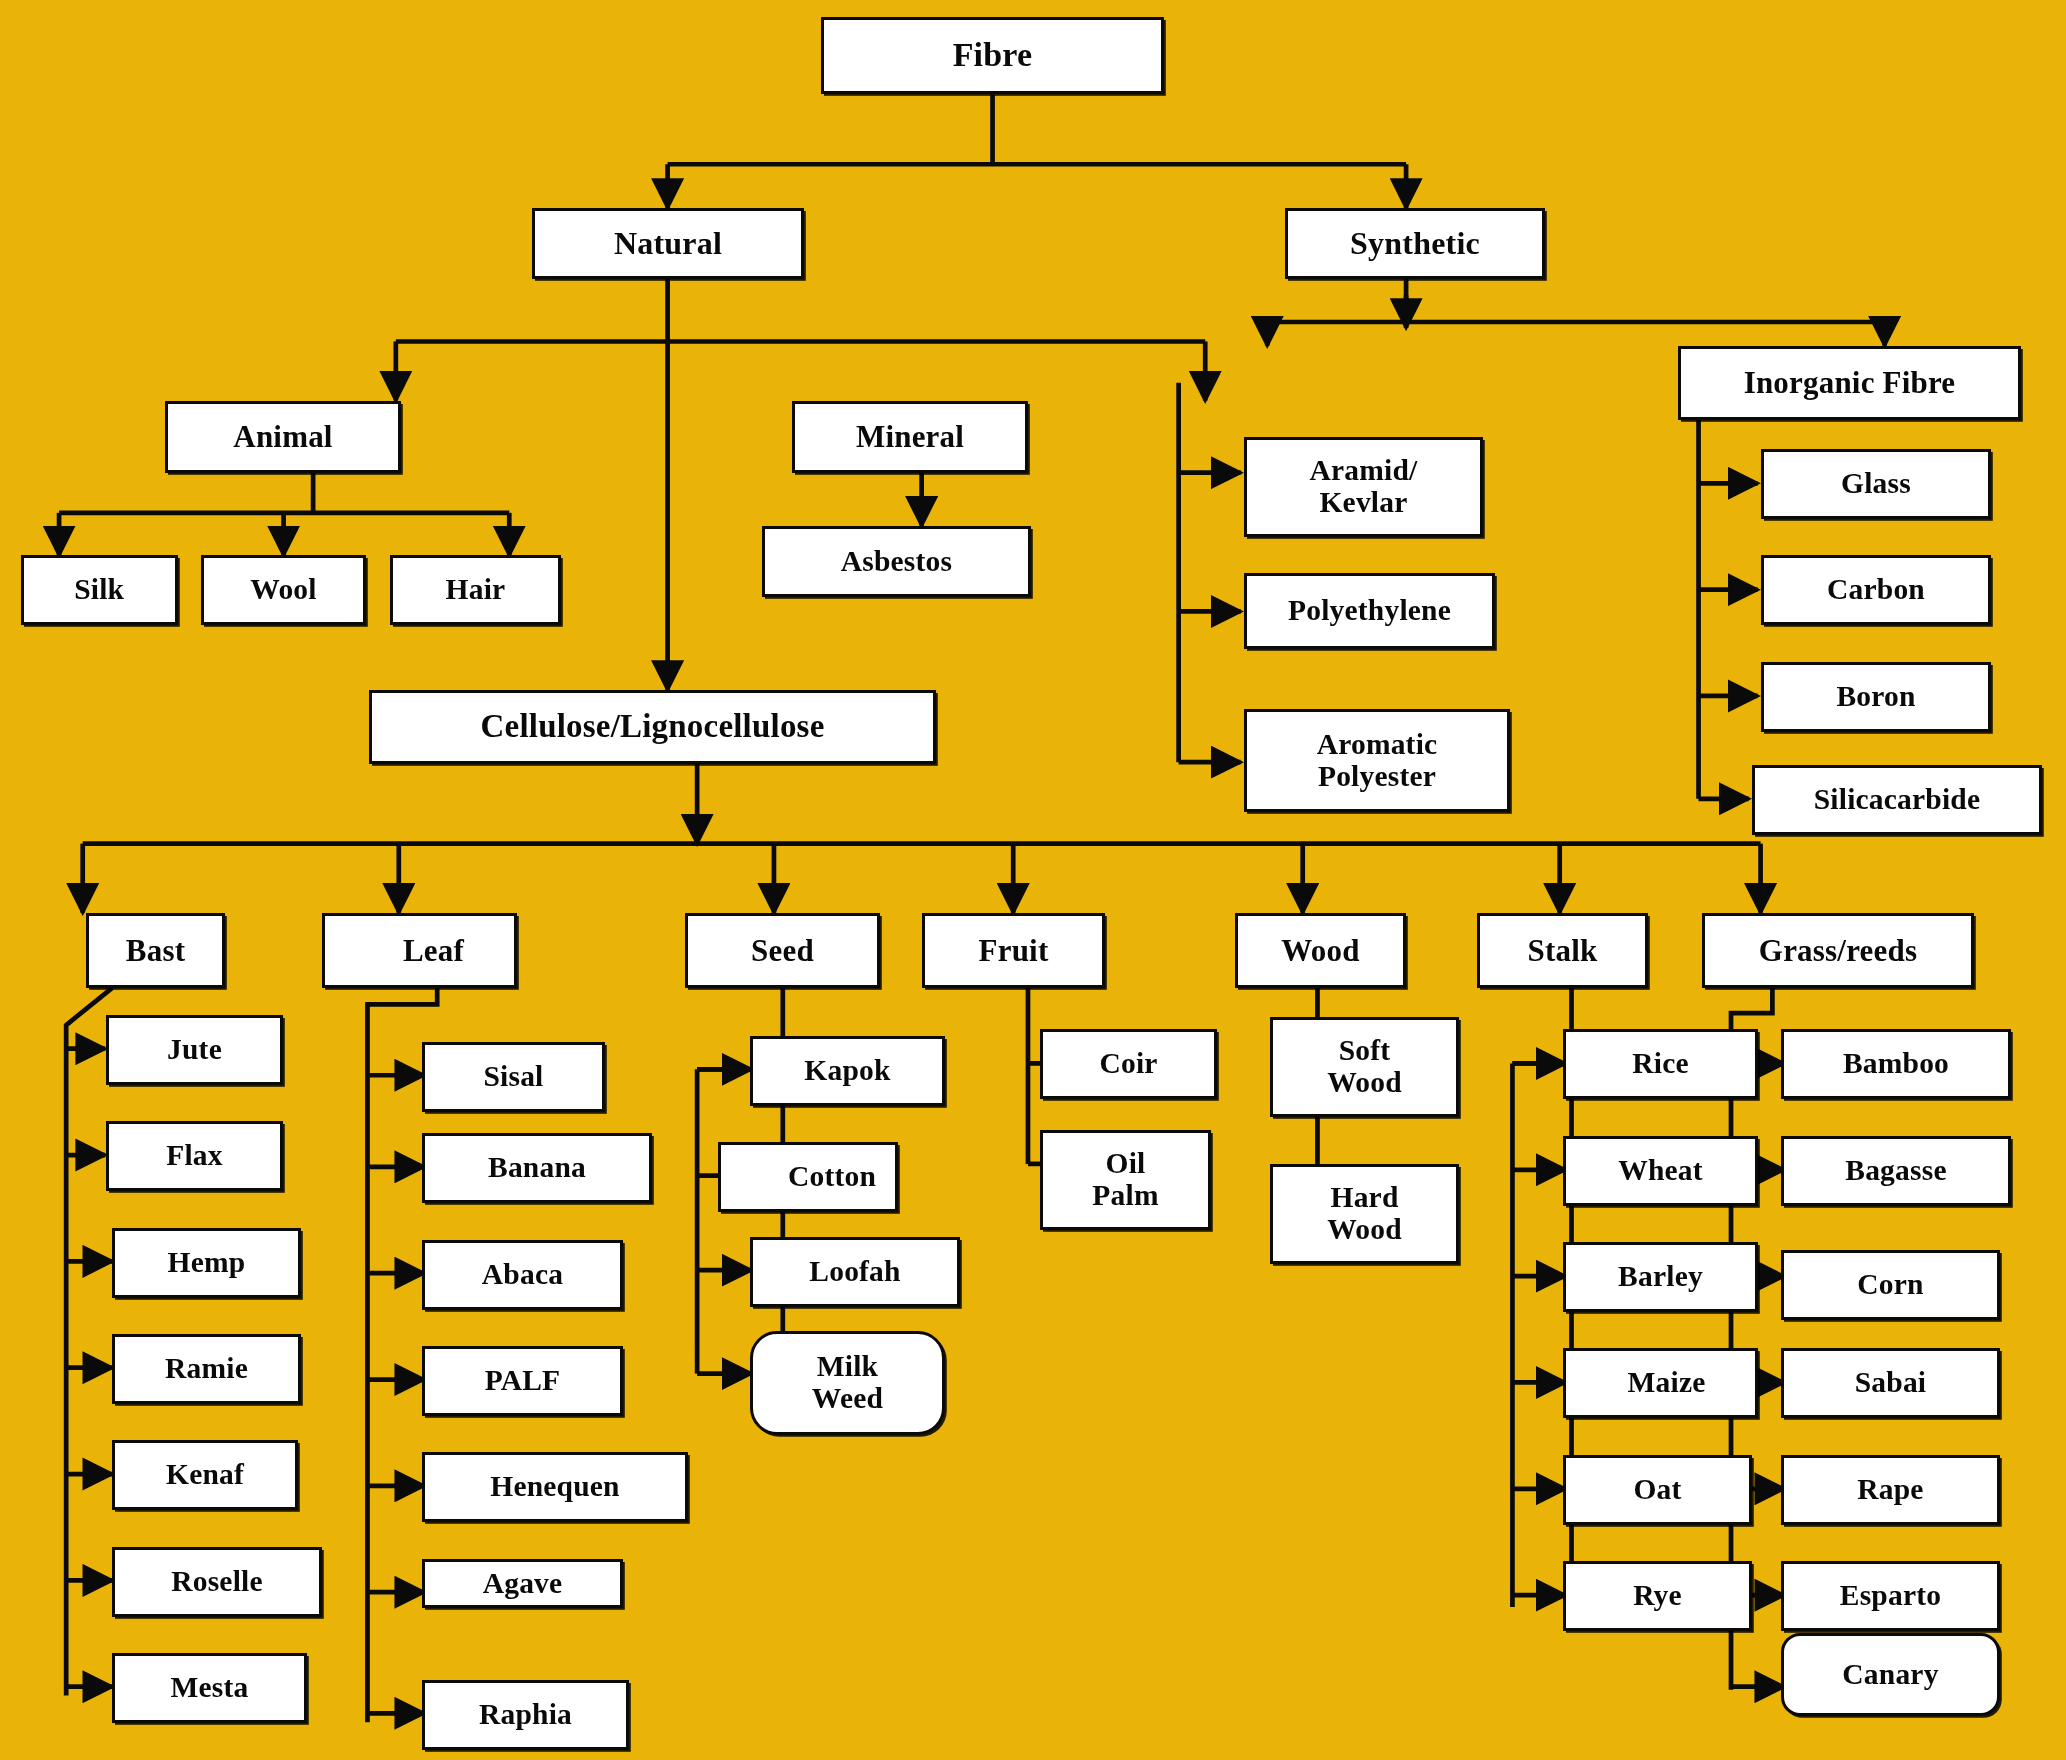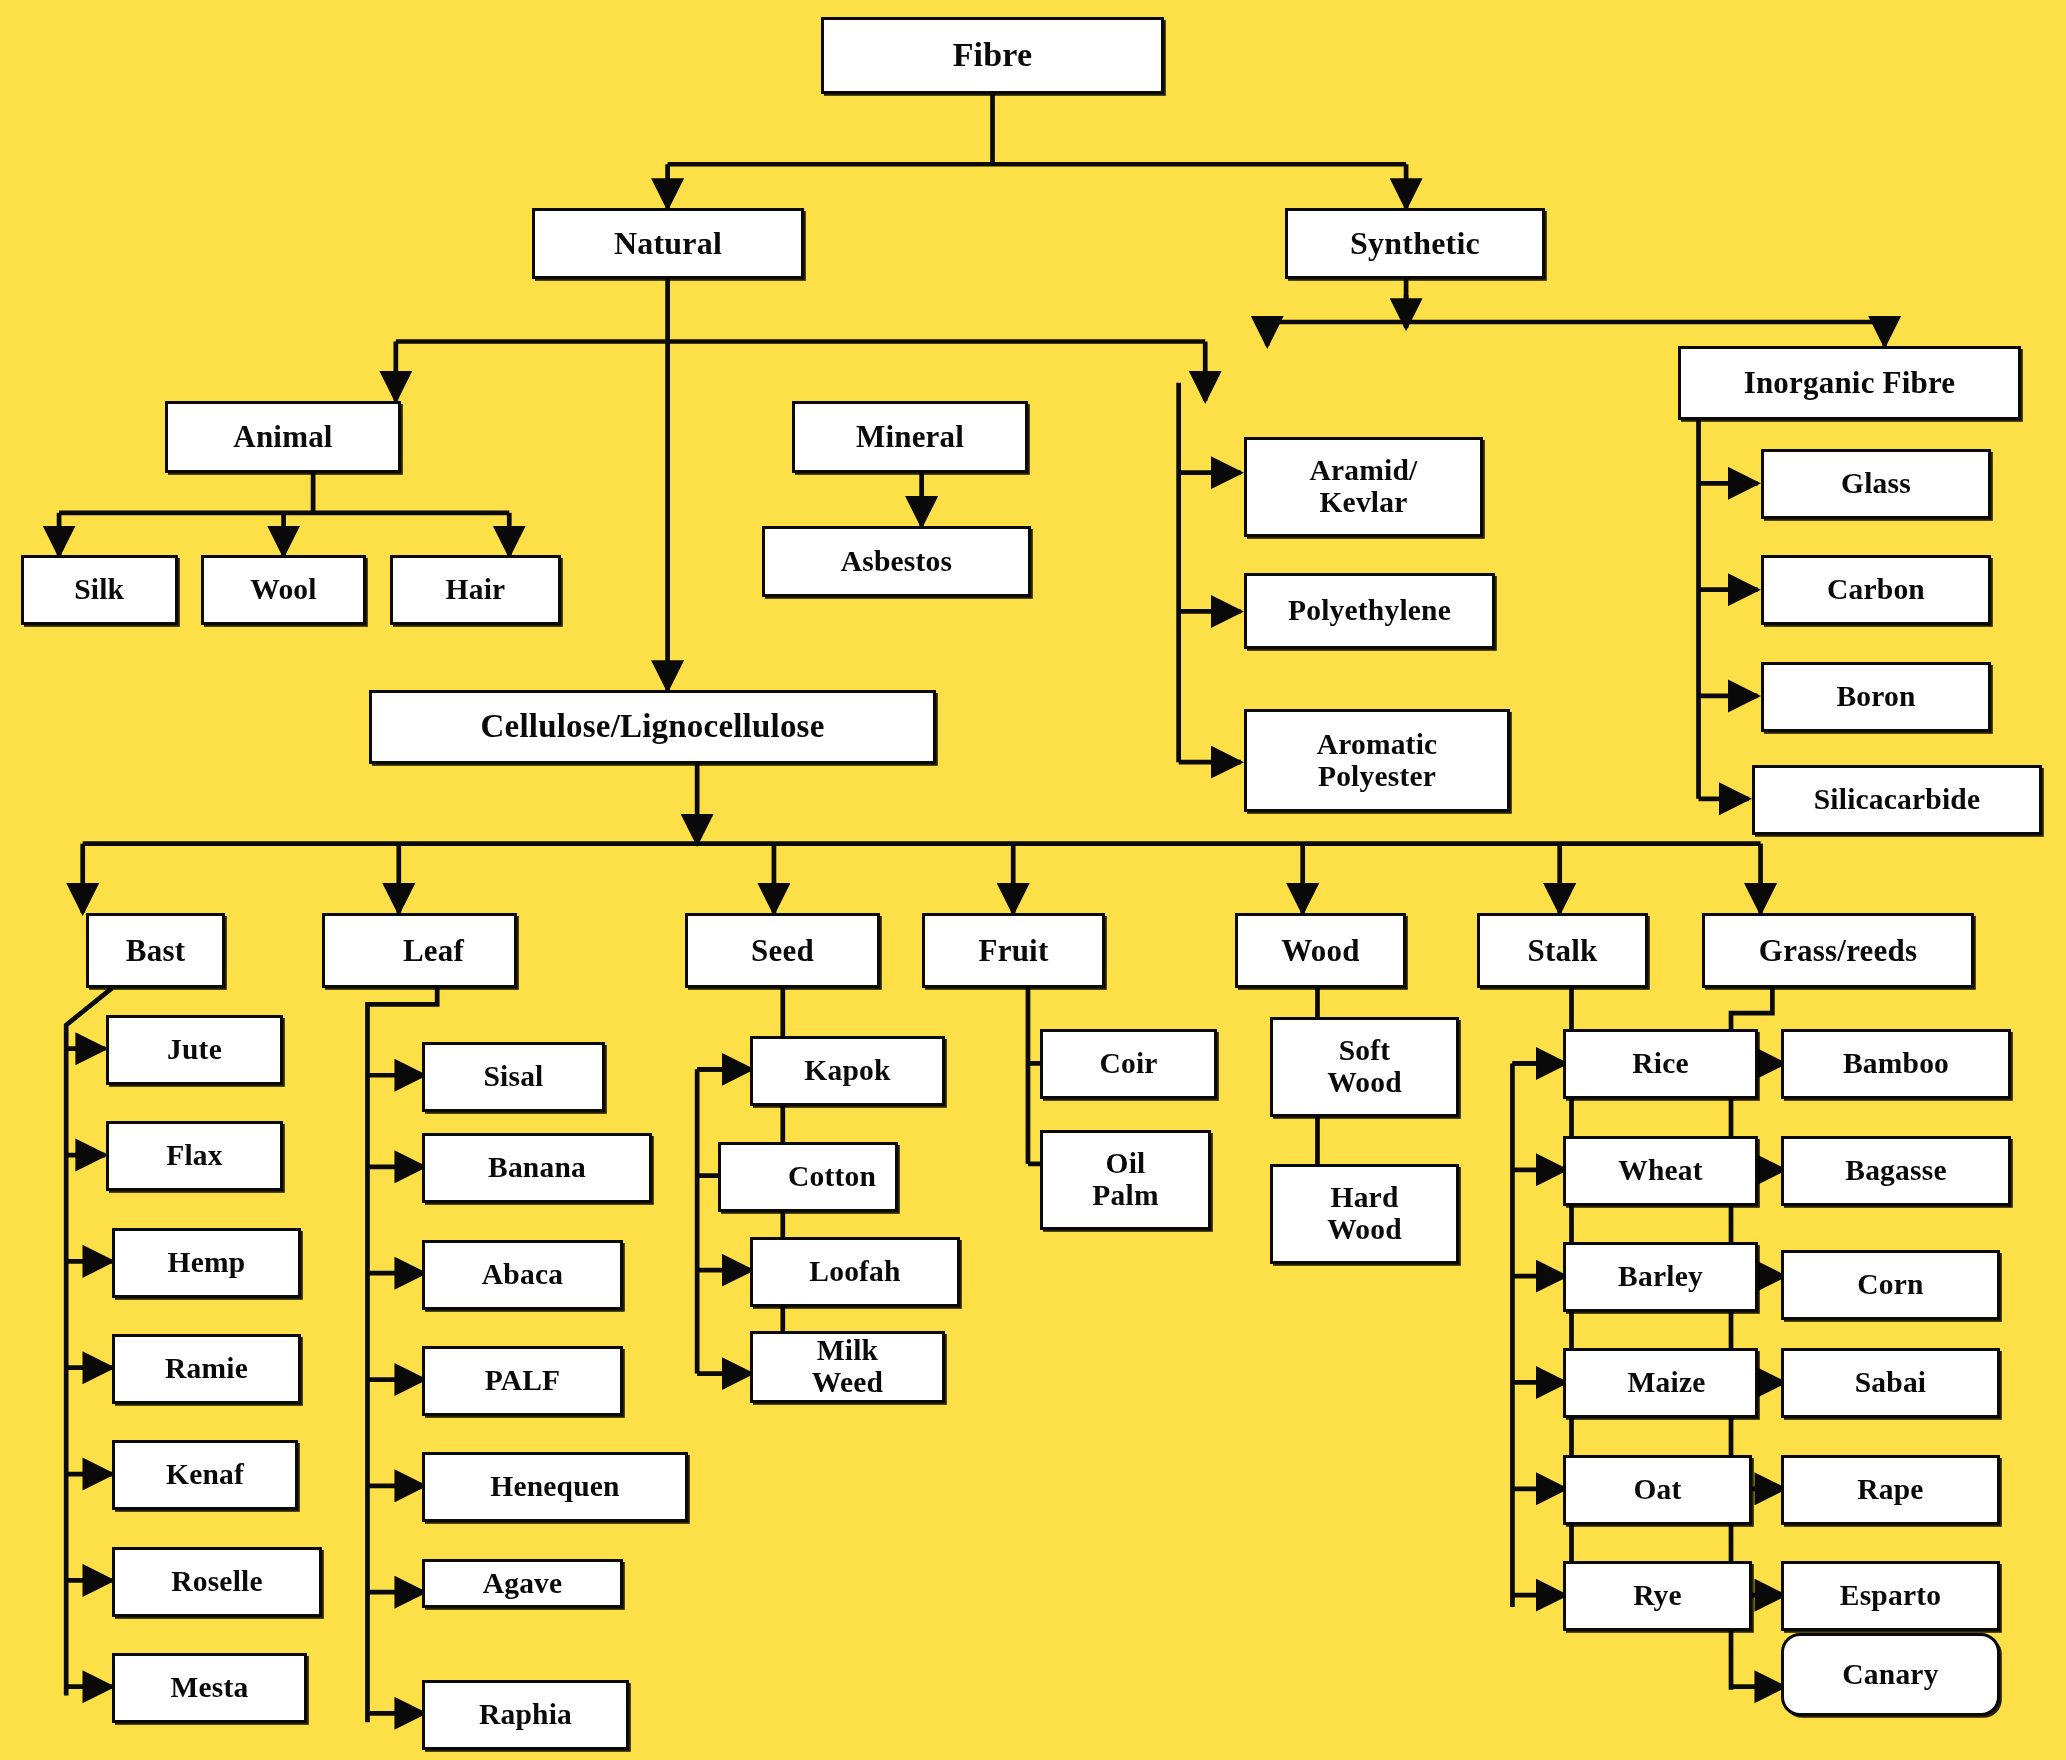--- a/index.html
+++ b/index.html
@@ -1,17 +1,17 @@
 <!DOCTYPE html>
 <html style="font-size:9.5px"><head>
 <meta charset="utf-8">
 <style>
   html,body{margin:0;padding:0;background:#ffffff;}
   body{font-family:"Liberation Serif", serif;}
-  #stage{position:relative;width:2066px;height:1760px;background:#fde047;overflow:hidden;text-decoration:underline;}
+  #stage{position:relative;width:2066px;height:1760px;background:#eab308;overflow:hidden;text-decoration:underline;}
   svg#wires{position:absolute;left:0;top:0;width:2066px;height:1760px;}
   .node{
     position:absolute;
     box-sizing:border-box;
     border:3px solid #0a0a0a;
     background:#ffffff;
     display:flex;
     align-items:center;
     justify-content:center;
     text-align:center;
@@ -194,21 +194,21 @@
   <div class="node leafbox" style="left:422px;top:1133px;width:230px;height:70px;">Banana</div>
   <div class="node leafbox" style="left:422px;top:1240px;width:201px;height:70px;">Abaca</div>
   <div class="node leafbox" style="left:422px;top:1346px;width:201px;height:70px;">PALF</div>
   <div class="node leafbox" style="left:422px;top:1452px;width:266px;height:70px;">Henequen</div>
   <div class="node leafbox" style="left:422px;top:1559px;width:201px;height:49px;">Agave</div>
   <div class="node leafbox" style="left:422px;top:1680px;width:207px;height:70px;">Raphia</div>
 
   <div class="node leafbox" style="left:750px;top:1036px;width:195px;height:70px;">Kapok</div>
   <div class="node leafbox" style="left:718px;top:1142px;width:180px;height:70px;padding-left:48px;">Cotton</div>
   <div class="node leafbox" style="left:750px;top:1237px;width:210px;height:70px;">Loofah</div>
-  <div class="node leafbox" style="left:750px;top:1331px;width:195px;height:72px;">Milk
+  <div class="node leafbox" style="left:750px;top:1331px;width:195px;height:104px;border-radius:27px;">Milk
 Weed</div>
 
   <div class="node leafbox" style="left:1040px;top:1029px;width:177px;height:70px;">Coir</div>
   <div class="node leafbox" style="left:1040px;top:1130px;width:171px;height:100px;">Oil
 Palm</div>
 
   <div class="node leafbox" style="left:1270px;top:1017px;width:189px;height:100px;">Soft
 Wood</div>
   <div class="node leafbox" style="left:1270px;top:1164px;width:189px;height:100px;">Hard
 Wood</div>

